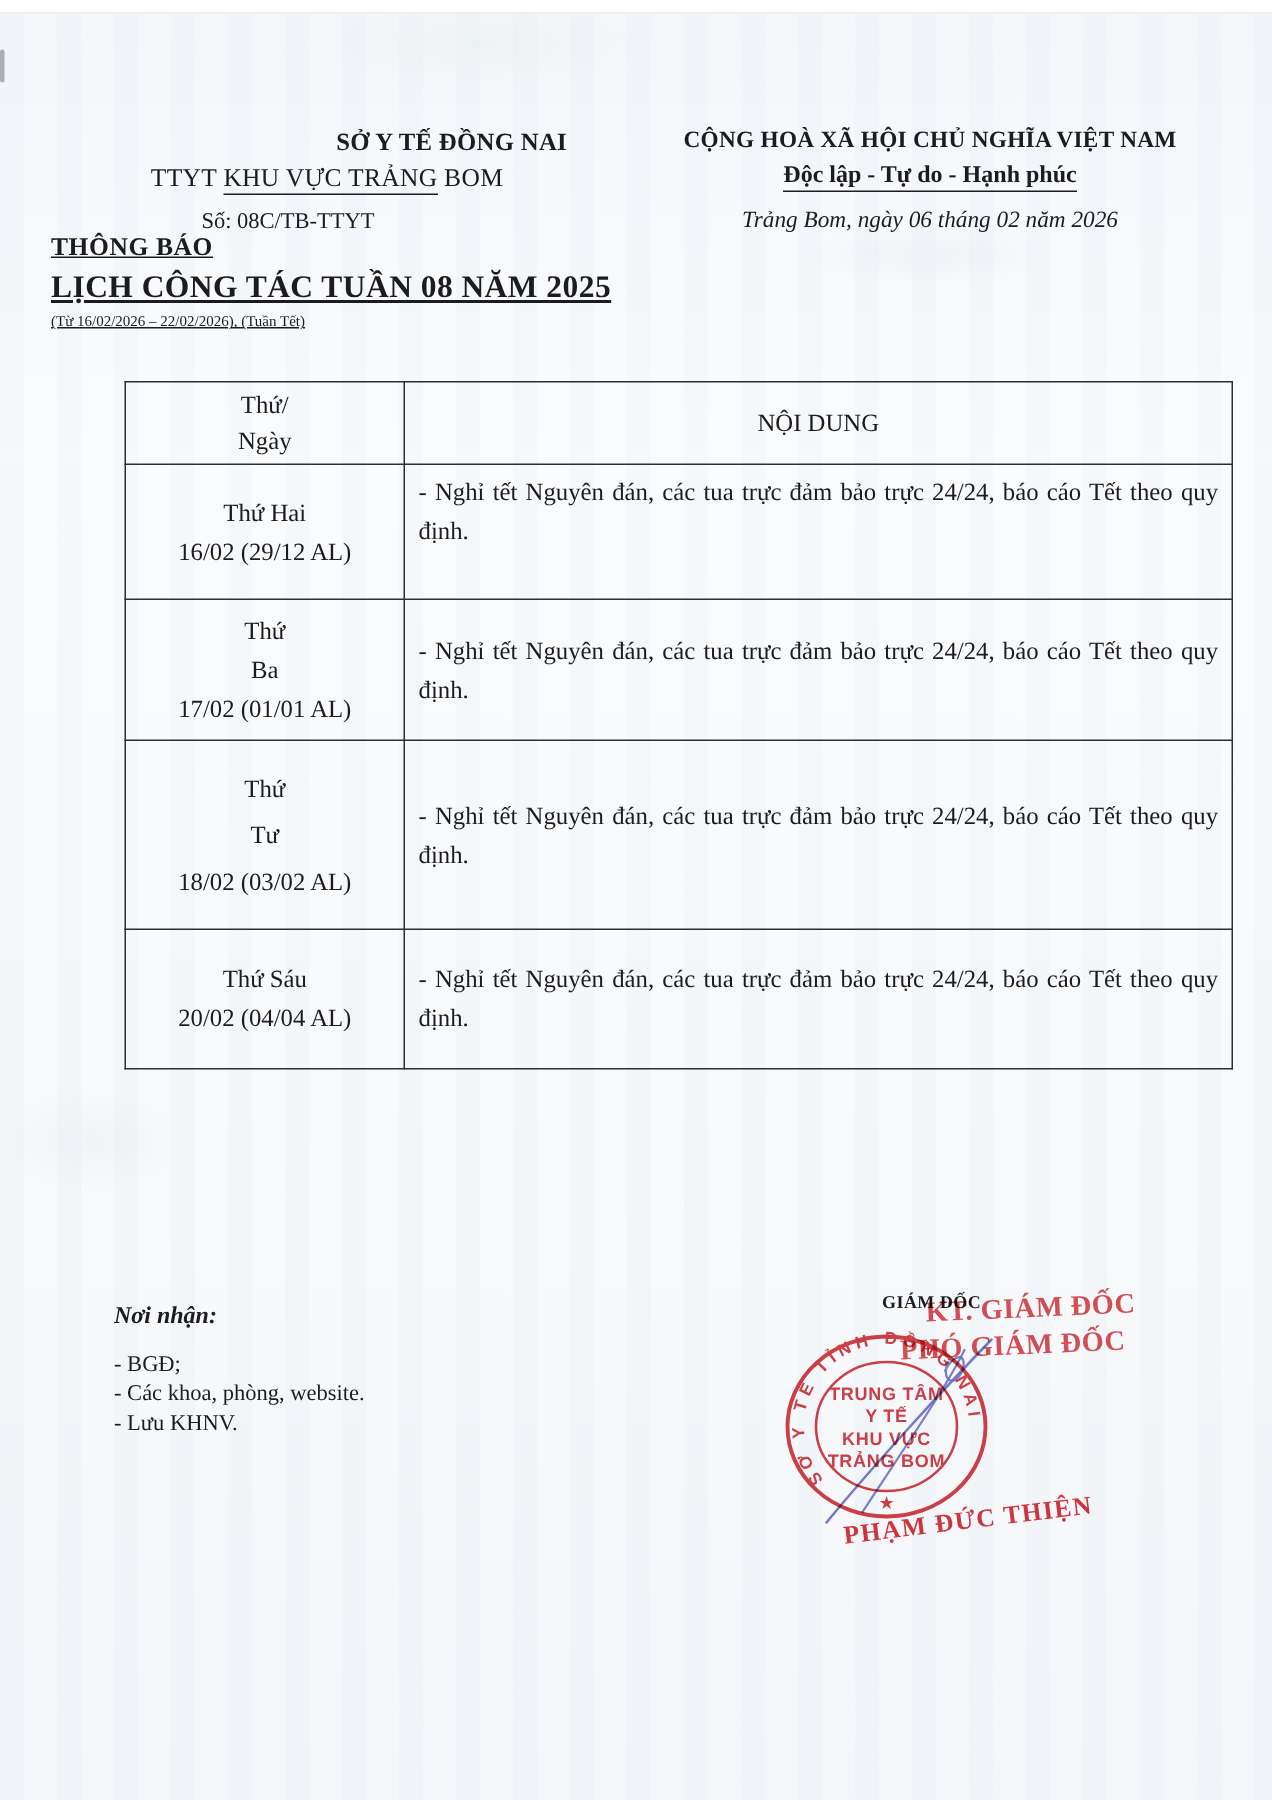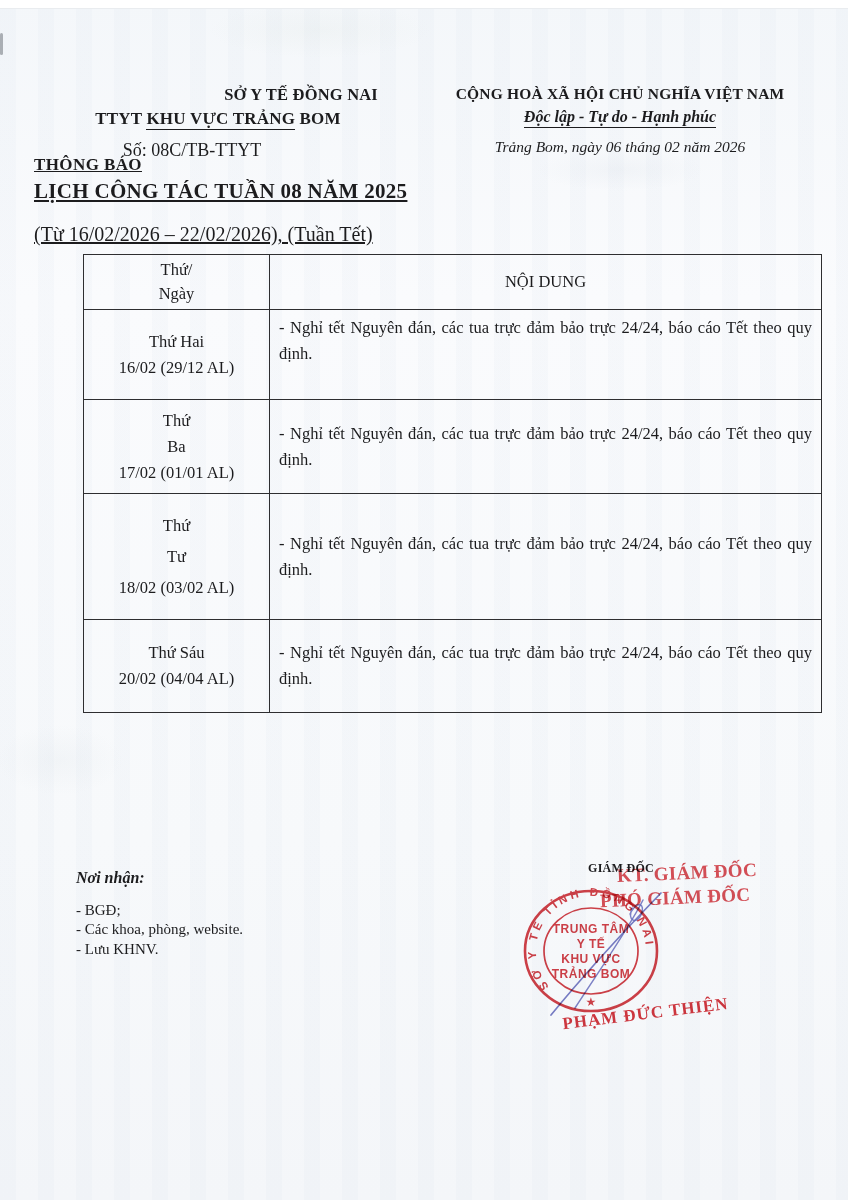--- a/index.html
+++ b/index.html
@@ -17,35 +17,35 @@
       radial-gradient(90px 50px at 60px 760px, rgba(186,198,206,0.10), transparent 70%),
       repeating-linear-gradient(90deg, rgba(205,216,230,0.10) 0 16px, rgba(255,255,255,0) 16px 38px),
       linear-gradient(180deg,#f4f7fa 0%, #fafbfd 25%, #f7f9fb 70%, #f4f6f9 100%);
   }
   .top-strip{position:absolute;left:0;top:0;width:100%;height:8px;background:#ffffff;border-bottom:1px solid rgba(175,185,198,0.28);}
   .edge-mark{position:absolute;left:0;top:33px;width:3px;height:22px;background:#70757c;opacity:.55;border-radius:2px;}
 
   
   .hdr-left{position:absolute;left:58px;top:84px;width:320px;text-align:center;line-height:1.35;}
   .org-parent{font-size:16.5px;font-weight:bold;letter-spacing:.2px;text-align:right;}
-  .org-name{font-size:17px;font-weight:bold;margin-top:2px;letter-spacing:.2px;}
+  .org-name{font-size:17px;font-weight:normal;margin-top:2px;letter-spacing:.2px;}
   .org-underline{border-bottom:1.6px solid #1c1c1e;padding-bottom:1px;}
-  .doc-number{font-size:18px;margin-top:7px;transform:translateX(-26px);}
+  .doc-number{font-size:15px;margin-top:7px;transform:translateX(-26px);}
 
   .hdr-right{position:absolute;left:420px;top:84px;width:400px;text-align:center;line-height:1.3;}
   .nat-title{font-size:15.5px;font-weight:bold;letter-spacing:.2px;}
-  .nat-motto{font-size:16px;font-weight:bold;margin-top:3px;font-style:italic;}
+  .nat-motto{font-size:16px;font-weight:bold;margin-top:3px;}
   .motto-underline{border-bottom:1.6px solid #1c1c1e;padding-bottom:1.5px;}
   .place-date{font-size:15.5px;font-style:italic;margin-top:9px;}
 
   
   .title-block{position:absolute;left:34px;top:154px;width:812px;text-align:left;line-height:1.3;text-decoration:underline;}
   .title-1{font-size:17px;font-weight:bold;letter-spacing:.4px;}
   .title-2{font-size:21px;font-weight:bold;margin-top:2px;letter-spacing:.3px;}
-  .title-3{font-size:20px;margin-top:16px;}
+  .title-3{font-size:10px;margin-top:3px;}
 
   
   table.schedule{
     position:absolute;left:72px;top:254px;width:738px;
     border-collapse:collapse;table-layout:fixed;margin-left:11px;
   }
   table.schedule td,table.schedule th{
     border:1.6px solid #2e2e30;
     font-weight:normal;
     font-size:16.5px;

